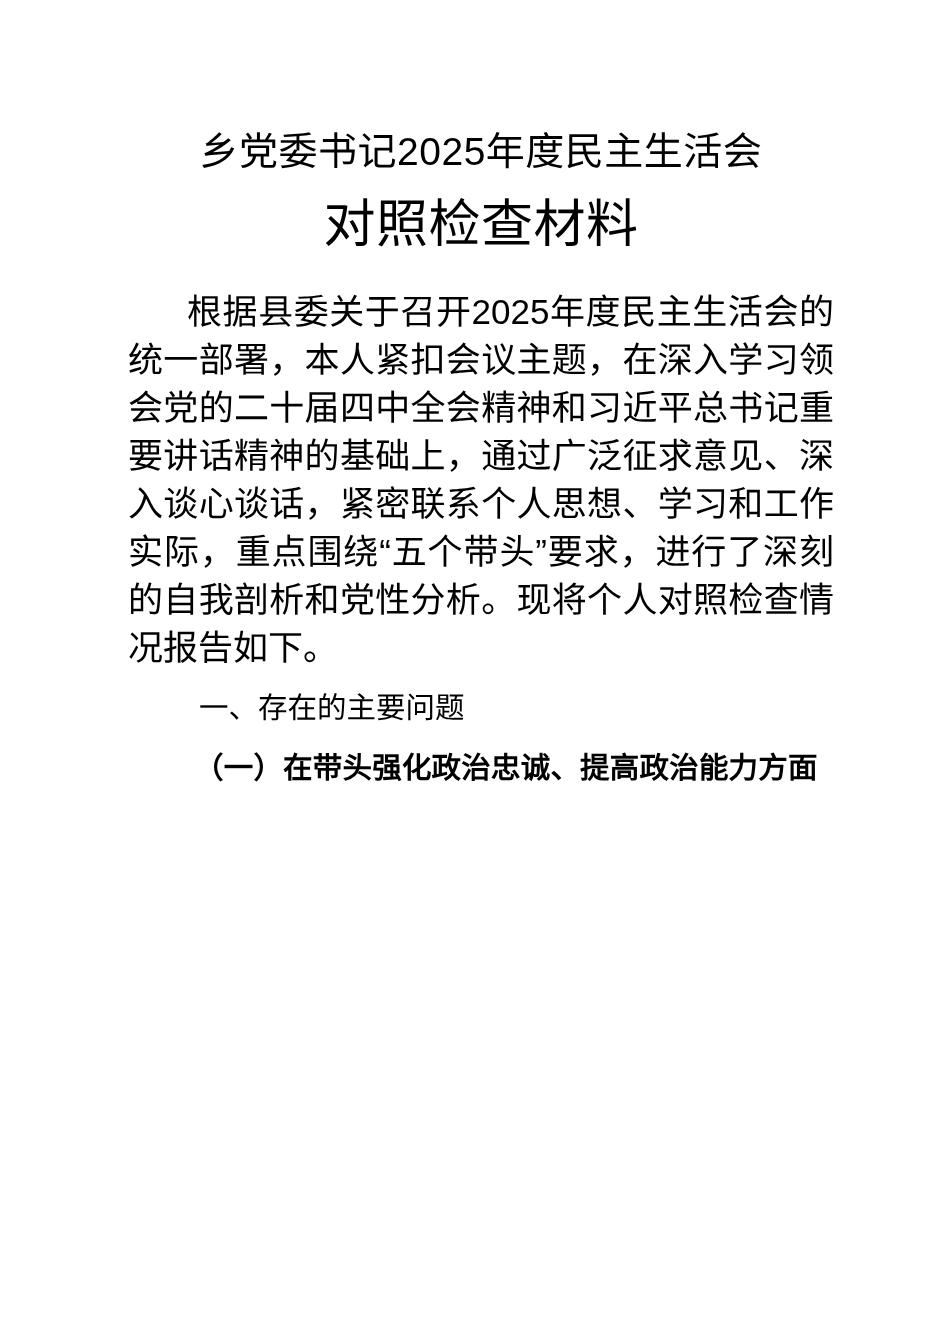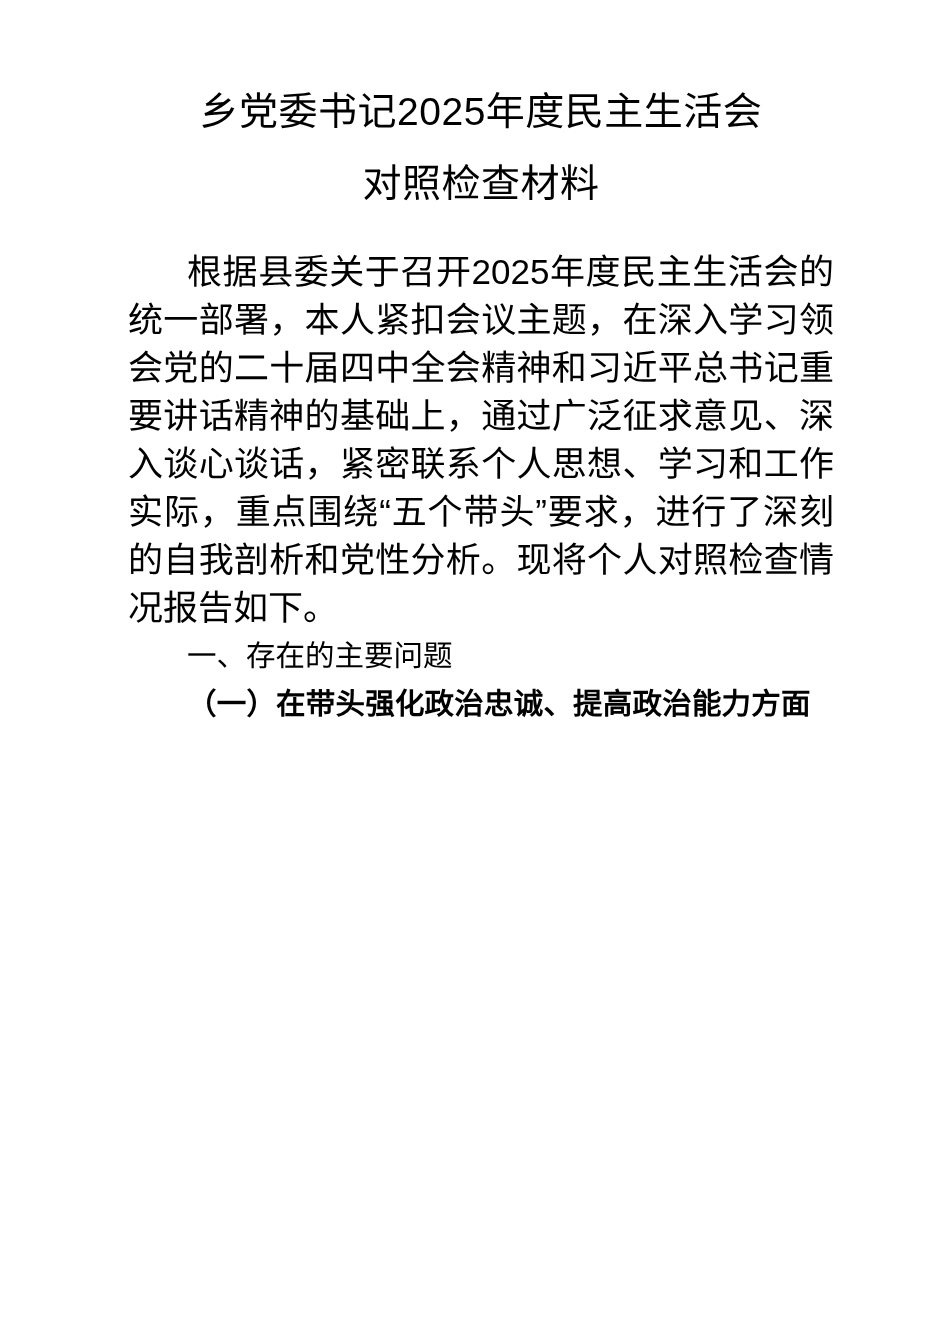--- a/index.html
+++ b/index.html
@@ -25,32 +25,32 @@
   .doc-body {
     position: absolute;
     left: 128px;
     top: 0;
     width: 706px;
   }
 
   
   .doc-title {
     margin: 0;
-    padding-top: 76px;
+    padding-top: 116px;
     font-size: 39px;
     font-weight: 400;
     line-height: 72px;
     text-align: center;
     letter-spacing: 0.5px;
     white-space: nowrap;
   }
 
   .doc-subtitle {
     margin: 0;
-    font-size: 39px;
+    font-size: 52px;
     font-weight: 400;
     line-height: 72px;
     text-align: center;
     letter-spacing: 0.5px;
   }
 
   
   .para {
     margin: 0;
     font-size: 35px;
@@ -62,31 +62,31 @@
     letter-spacing: 0;
     word-break: break-all;
   }
 
   .para-first {
     margin-top: 28px;
   }
 
   
   .heading-1 {
-    margin: 0;
+    margin: 12px;
     font-size: 29.5px;
     font-weight: 400;
     line-height: 48px;
     text-indent: 59px;
     text-align: left;
   }
 
   
   .heading-2 {
-    margin: 0;
+    margin: 7px;
     font-size: 29.5px;
     font-weight: 700;
     line-height: 48px;
     text-indent: 59px;
     text-align: left;
     letter-spacing: 0.2px;
   }
 </style>
 </head>
 <body>

